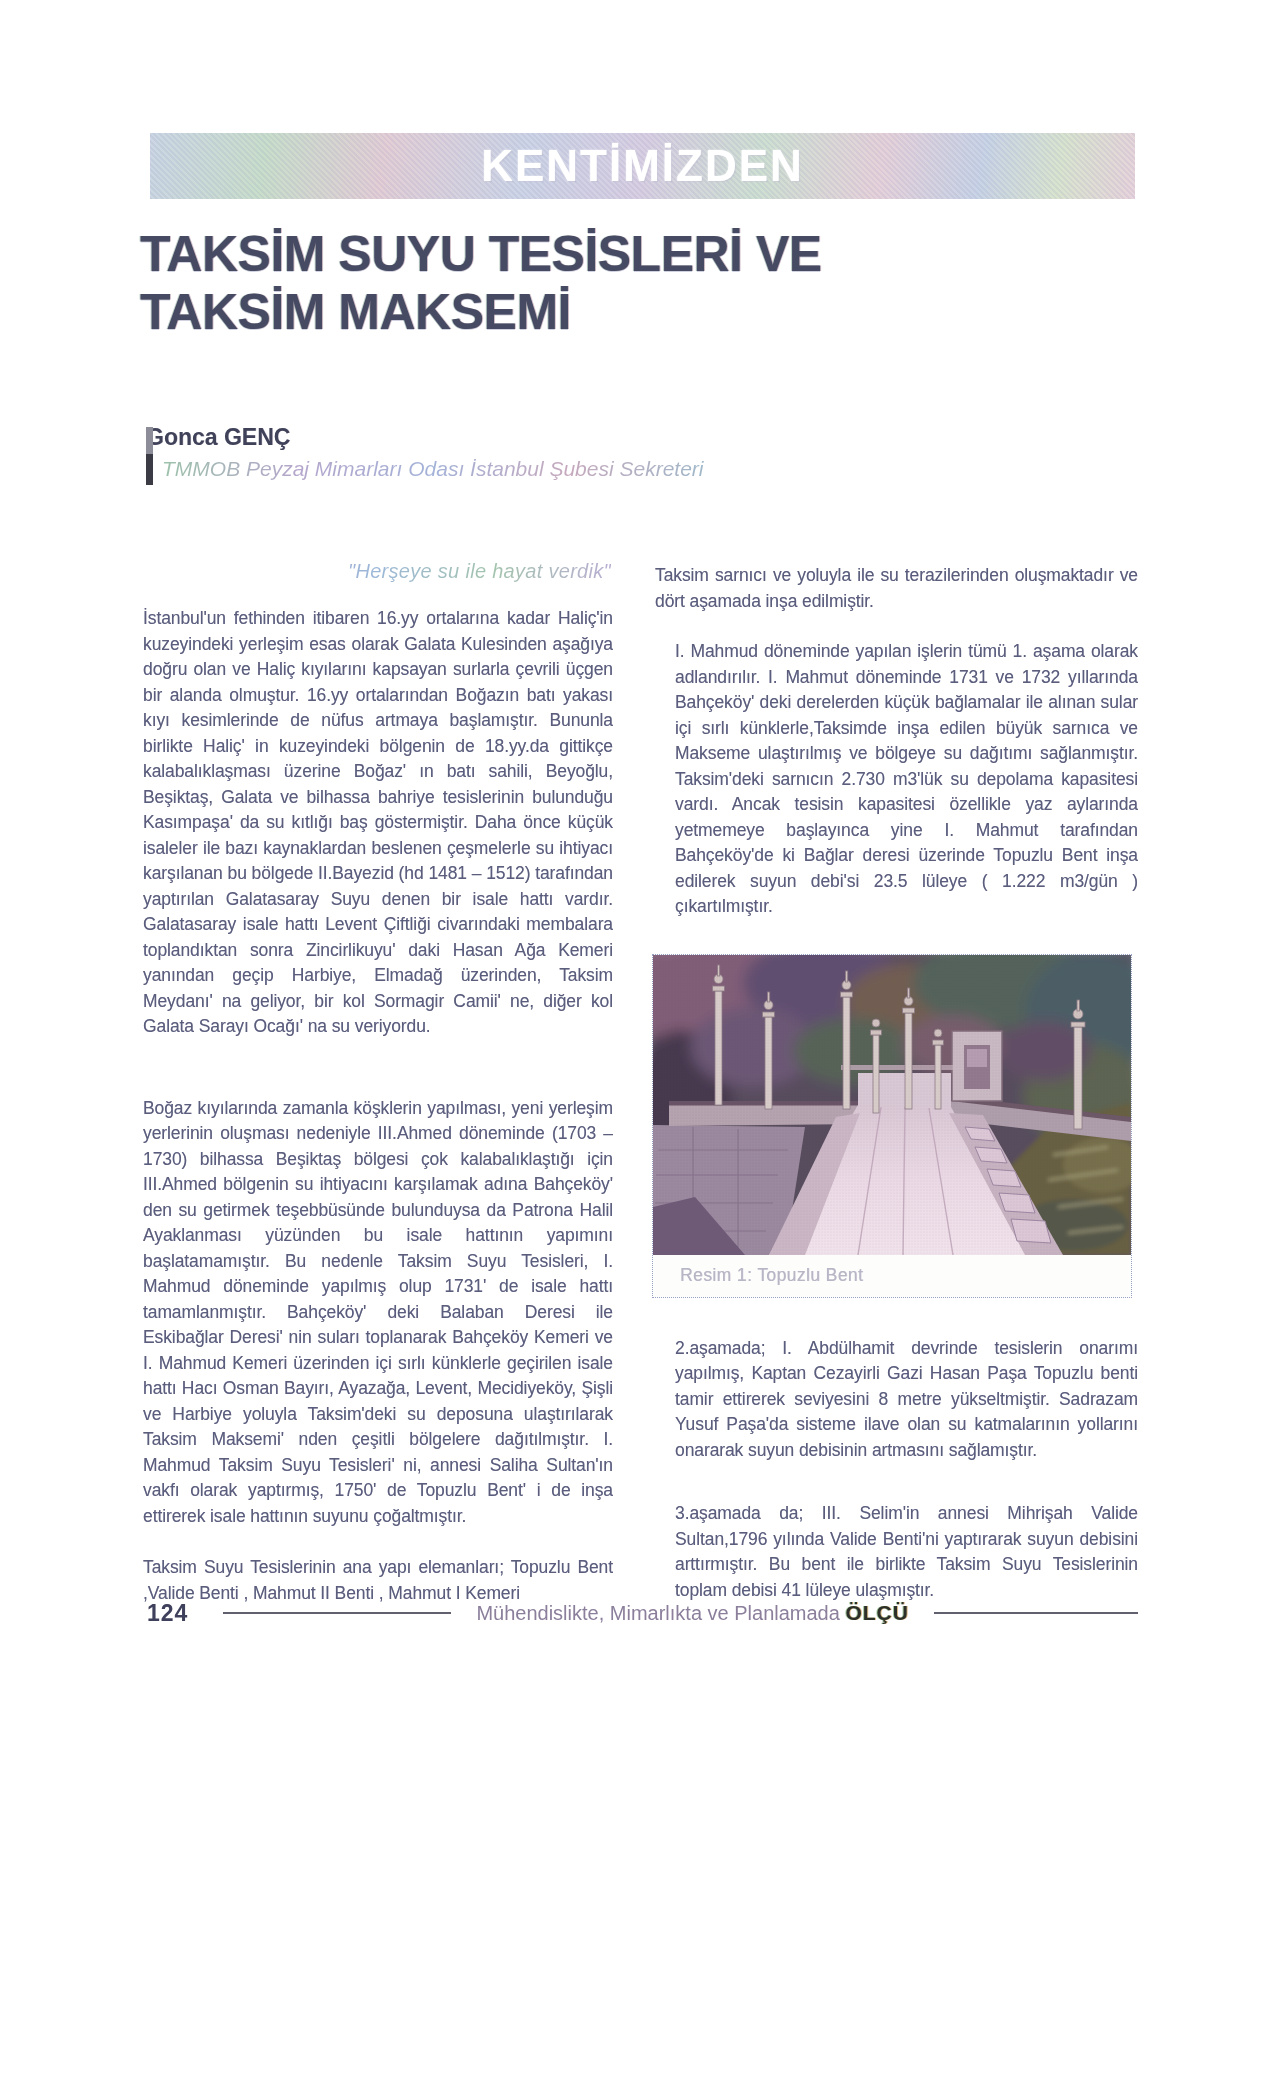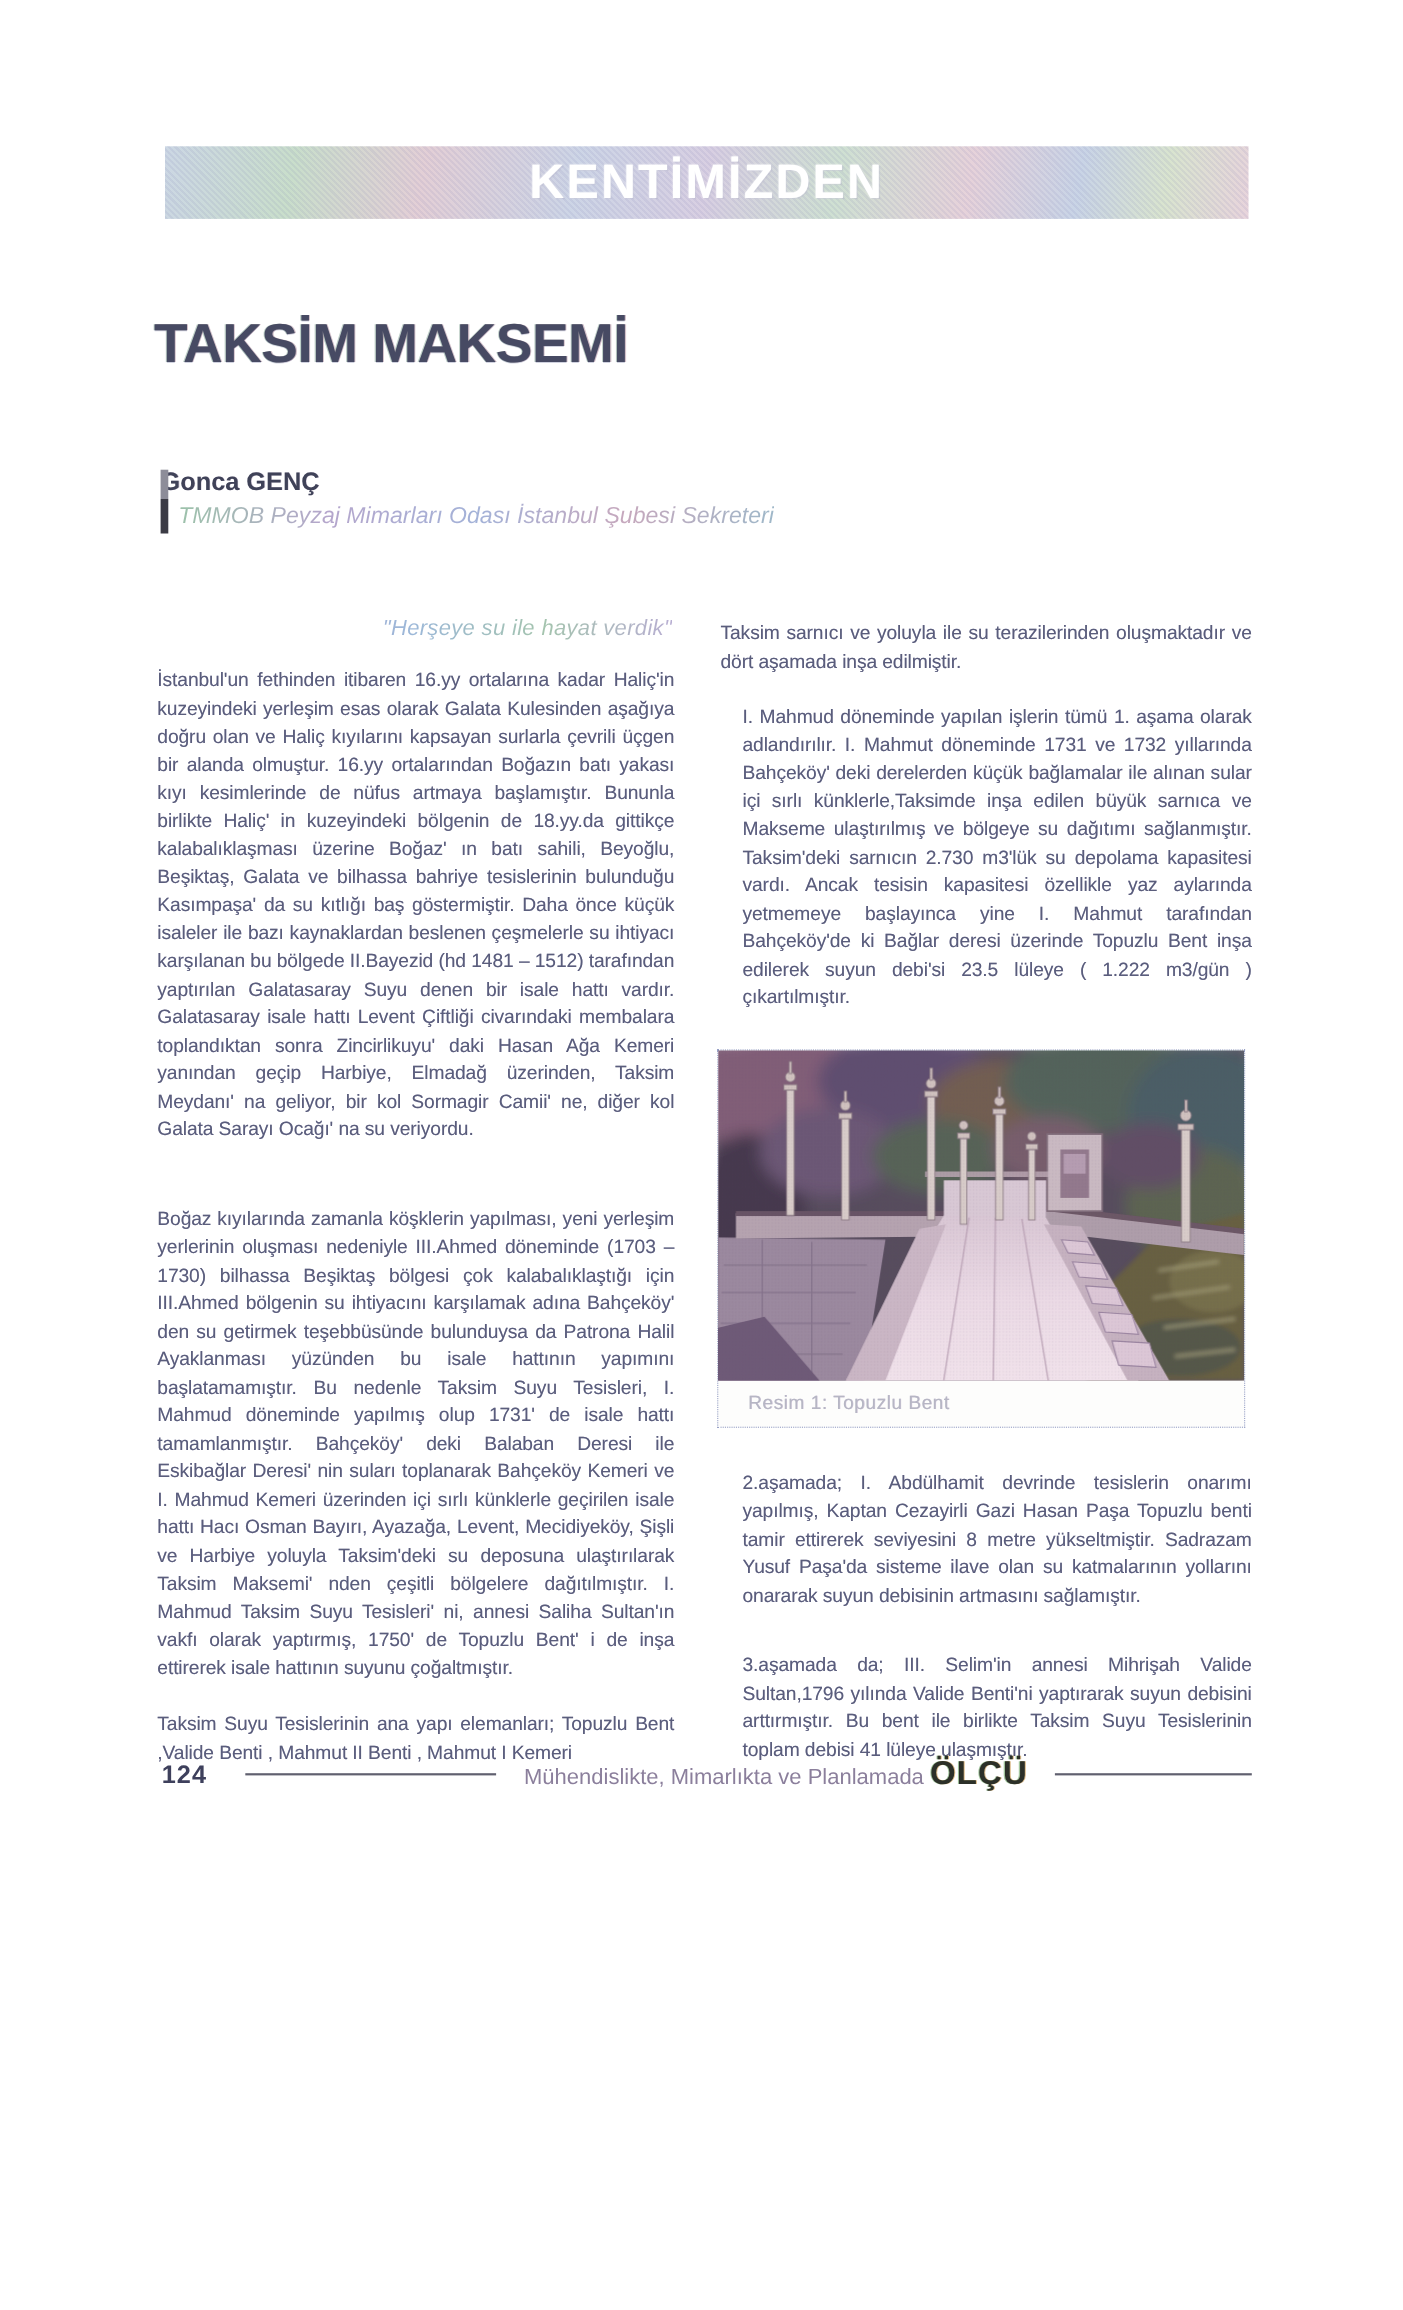--- a/index.html
+++ b/index.html
@@ -74,34 +74,34 @@
   .footer{
     position:absolute;left:147px;right:137px;top:1598px;height:30px;
     display:flex;align-items:center;gap:25px;
   }
   .pageno{font-size:23px;font-weight:bold;color:#3e405c;letter-spacing:1px;}
   .rule{height:2px;background:#60606f;}
   .r1{flex:0 0 228px;margin-left:10px;}
   .r2{flex:1;}
   .journal{font-size:20px;color:#8b7f9c;white-space:nowrap;}
   .logo{
-    font-size:30px;font-weight:bold;color:#2c3029;letter-spacing:1px;
+    font-size:21px;font-weight:bold;color:#2c3029;letter-spacing:1px;
     text-shadow:1px 0 0 rgba(190,130,40,.55),-1px 0 0 rgba(70,140,60,.5);
   }
 </style>
 </head>
 <body>
 
 <div class="page">
 
   <div class="band">
     <span class="band-label">KENTİMİZDEN</span>
   </div>
 
-  <h1 class="title"><br><span>TAKSİM MAKSEMİ</span></h1>
+  <h1 class="title"><span>TAKSİM SUYU TESİSLERİ VE</span><br><span>TAKSİM MAKSEMİ</span></h1>
 
   <div class="author">
     <div class="author-bar"></div>
     <div class="author-name">Gonca GENÇ</div>
     <div class="author-affiliation">TMMOB Peyzaj Mimarları Odası İstanbul Şubesi Sekreteri</div>
   </div>
 
   <div class="quote">"Herşeye su ile hayat verdik"</div>
 
   <div class="col col-left">

